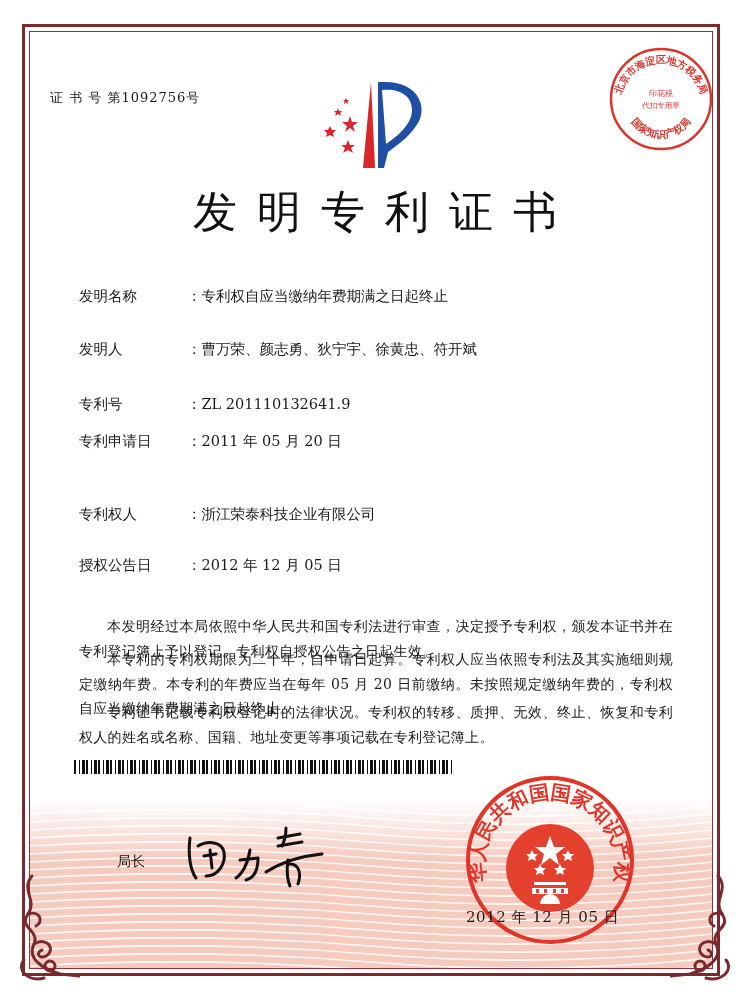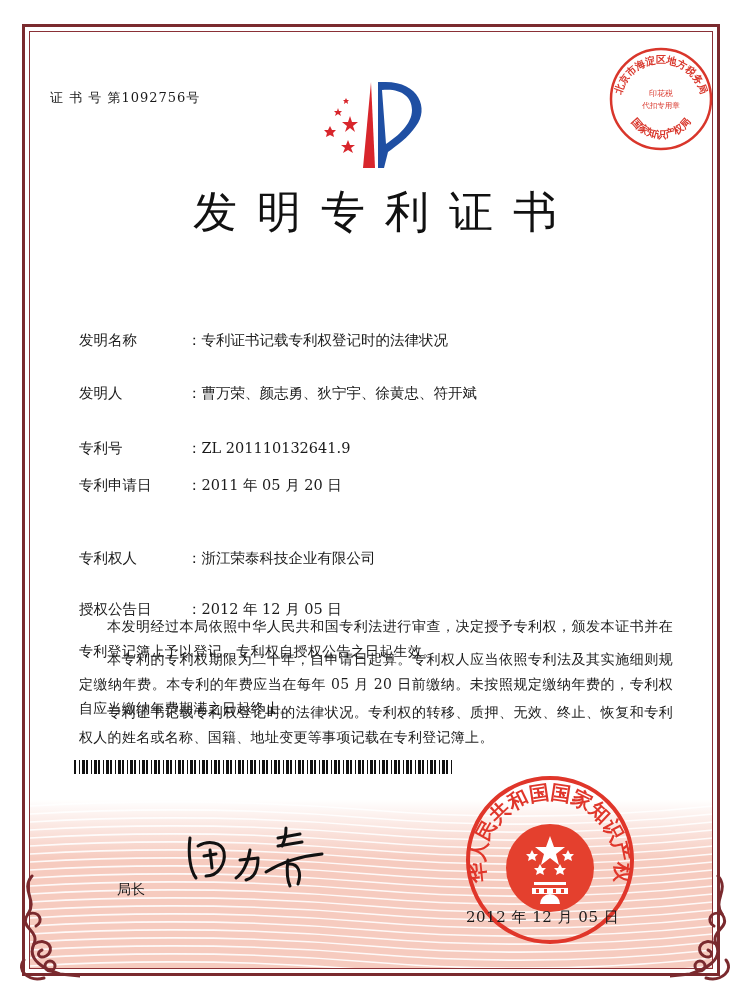--- a/index.html
+++ b/index.html
@@ -42,32 +42,32 @@
     position: absolute; left: 0; top: 183px; width: 750px; text-align: center;
     font-size: 44px; letter-spacing: 20px; font-weight: normal; color: #111;
     padding-left: 10px;
   }
 
   .tax-stamp { position: absolute; left: 606px; top: 44px; width: 110px; height: 110px; }
 
   .field {
     position: absolute; left: 79px; font-size: 14.5px; white-space: nowrap;
   }
-  .field .label { display: inline-block; width: 108px; letter-spacing: 0; margin-top: 44px; }
+  .field .label { display: inline-block; width: 108px; letter-spacing: 0; }
   .field .value { display: inline-block; }
   .lbl-spread { display: inline-flex; justify-content: space-between; width: 96px; }
 
   .para {
     position: absolute; left: 79px; width: 594px; font-size: 14px; line-height: 24.5px;
     text-indent: 2em; text-align: justify; letter-spacing: 0.3px;
   }
 
   .barcode { position: absolute; left: 74px; top: 760px; width: 380px; height: 14px; }
 
-  .director-label { position: absolute; left: 117px; top: 853px; font-size: 14px; font-family: "DejaVu Sans", "Liberation Sans", sans-serif; margin-top: 28px; }
+  .director-label { position: absolute; left: 117px; top: 853px; font-size: 14px; font-family: "DejaVu Sans", "Liberation Sans", sans-serif; }
   .signature { position: absolute; left: 182px; top: 820px; width: 150px; height: 70px; }
 
   .seal { position: absolute; left: 460px; top: 770px; width: 180px; height: 180px; }
   .issue-date { position: absolute; left: 466px; top: 908px; font-size: 15px; letter-spacing: 0.5px; }
 </style>
 </head>
 <body>
 
 <div class="page">
 
@@ -158,21 +158,21 @@
       <textPath href="#taxArc" startOffset="50%" text-anchor="middle">北京市海淀区地方税务局</textPath>
     </text>
     <text font-size="10" fill="#d9362b" font-family="DejaVu Sans, sans-serif" font-weight="bold">
       <textPath href="#taxArcB" startOffset="50%" text-anchor="middle">国家知识产权局</textPath>
     </text>
     <text x="55" y="52" text-anchor="middle" font-size="8" fill="#d9362b" font-family="DejaVu Sans, sans-serif">印花税</text>
     <text x="55" y="64" text-anchor="middle" font-size="7.5" fill="#d9362b" font-family="DejaVu Sans, sans-serif">代扣专用章</text>
   </svg>
 
   <div class="field" style="top:287px">
-    <span class="label lbl lbl-spread"><span>发</span><span>明</span><span>名</span><span>称</span></span>：<span class="value">专利证书记载专利权登记时的法律状况</span>
+    <span class="label lbl lbl-spread"><span>发</span><span>明</span><span>名</span><span>称</span></span>：<span class="value">专利权自应当缴纳年费期满之日起终止</span>
   </div>
   <div class="field" style="top:340px">
     <span class="label lbl lbl-spread"><span>发</span><span>明</span><span>人</span></span>：<span class="value">曹万荣、颜志勇、狄宁宇、徐黄忠、符开斌</span>
   </div>
   <div class="field" style="top:395px">
     <span class="label lbl lbl-spread"><span>专</span><span>利</span><span>号</span></span>：<span class="value">ZL 201110132641.9</span>
   </div>
   <div class="field" style="top:432px">
     <span class="label lbl lbl-spread"><span>专</span><span>利</span><span>申</span><span>请</span><span>日</span></span>：<span class="value">2011 年 05 月 20 日</span>
   </div>

